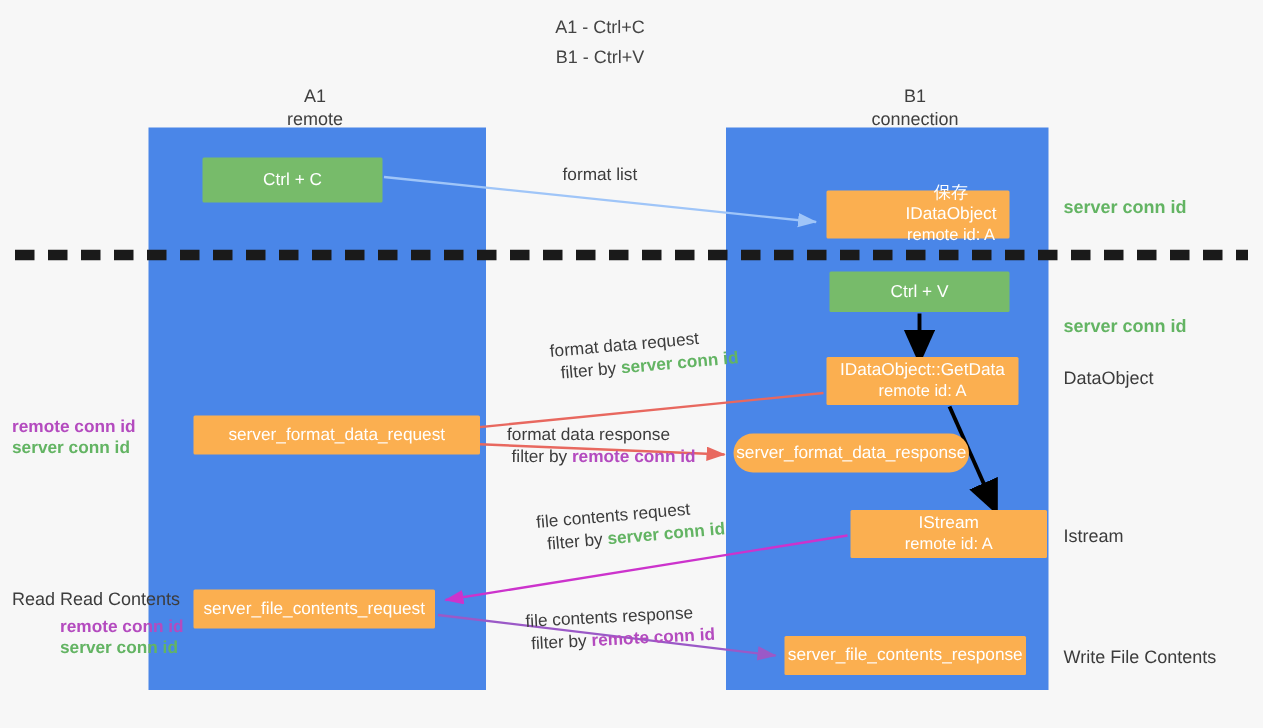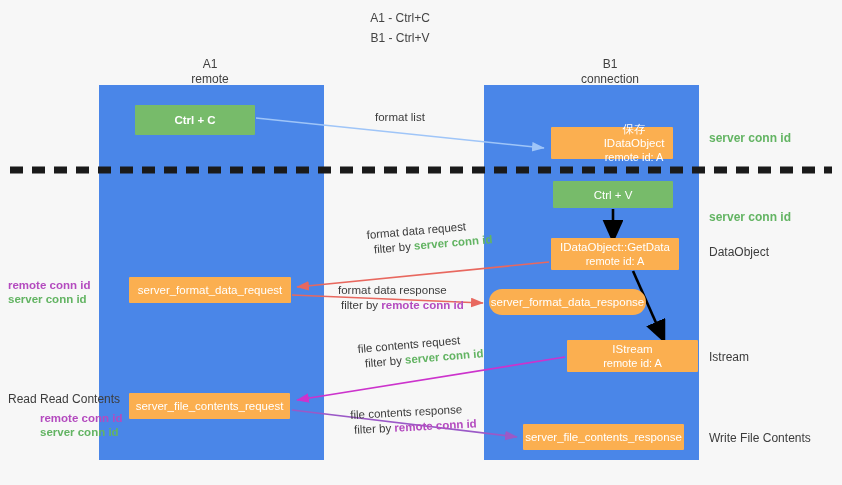--- a/index.html
+++ b/index.html
@@ -56,25 +56,25 @@
     color: #ffffff;
     font-size: 11.5px;
     line-height: 14px;
     border-radius: 1px;
   }
   .node.green { background: #6aa84f; background: #76b96a; }
   .node.green { background: #77bb6a; }
   .node.orange { background: #fbaf50; }
   .node .n-line2 { font-size: 11px; }
 
-  #box-ctrlc   { left: 135px; top: 105px; width: 120px; height: 30px; font-weight: bold; }
+  #box-ctrlc   { left: 135px; top: 105px; width: 120px; height: 30px; }
   #box-save    { left: 551px; top: 127px; width: 122px; height: 32px; padding-left: 44px; }
   #box-ctrlv   { left: 553px; top: 181px; width: 120px; height: 27px; }
   #box-getdata { left: 551px; top: 238px; width: 128px; height: 32px; }
-  #box-fdreq   { left: 129px; top: 277px; width: 162px; height: 26px; text-align: center; }
+  #box-fdreq   { left: 129px; top: 277px; width: 191px; height: 26px; text-align: center; }
   #box-fdresp  { left: 489px; top: 289px; width: 157px; height: 26px; border-radius: 13px; }
   #box-istream { left: 567px; top: 340px; width: 131px; height: 32px; }
   #box-fcreq   { left: 129px; top: 393px; width: 161px; height: 26px; }
   #box-fcresp  { left: 523px; top: 424px; width: 161px; height: 26px; }
 
   
   .side-label {
     font-size: 12px;
     line-height: 15px;
   }

